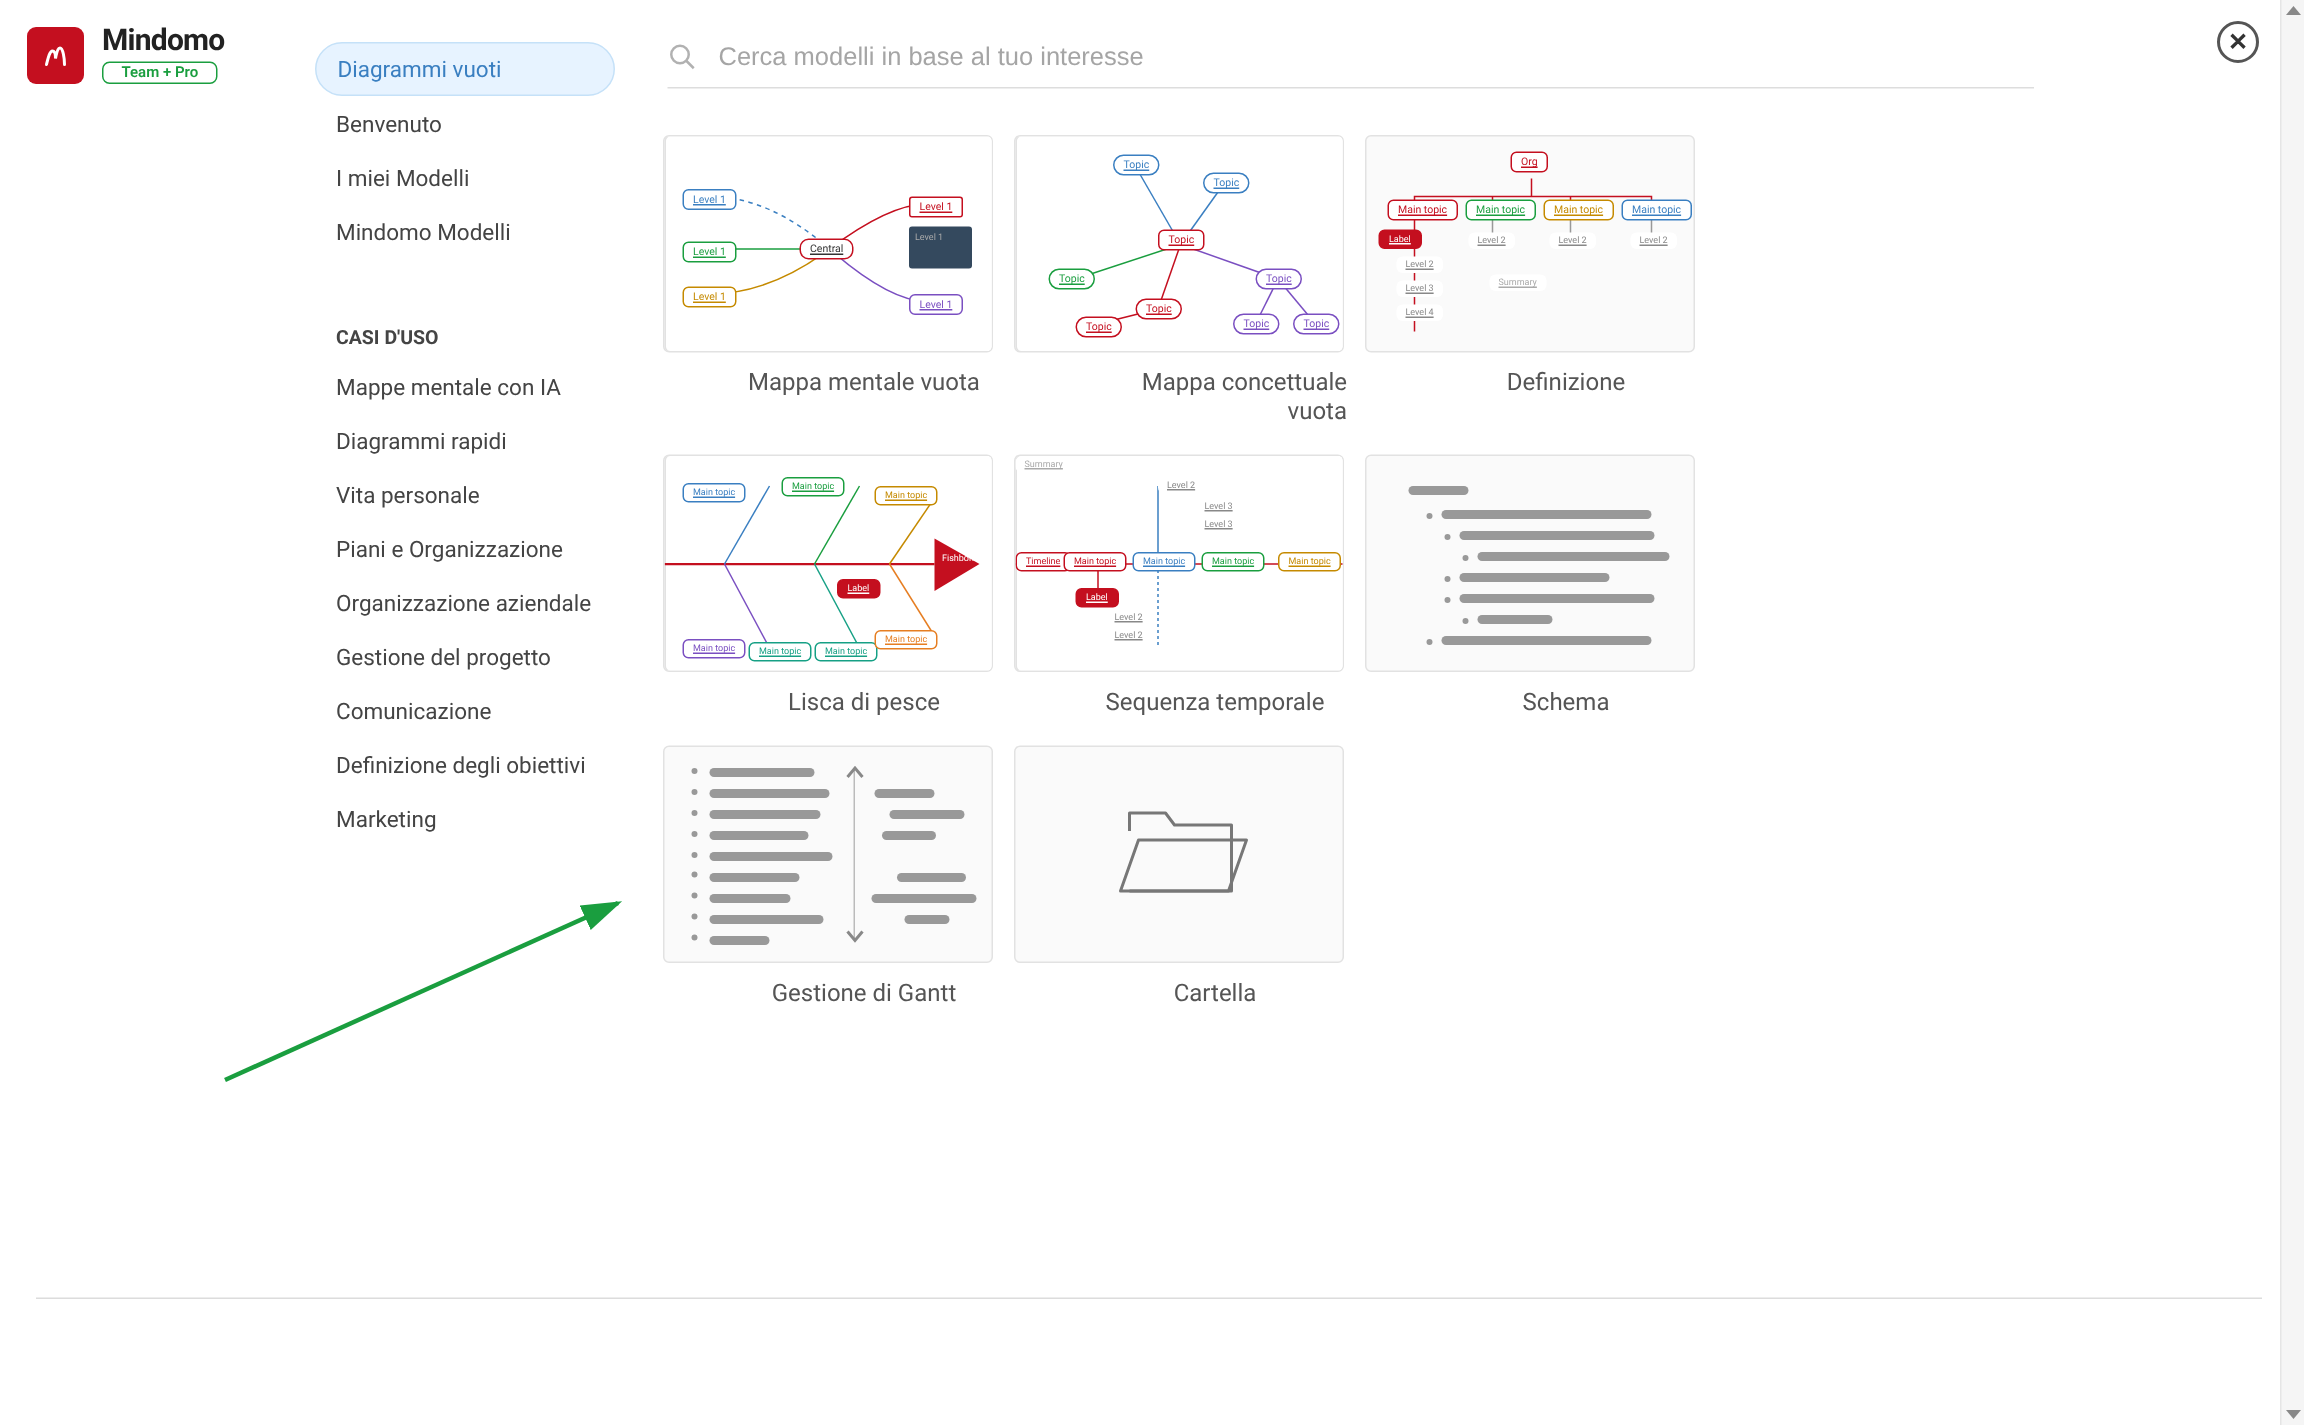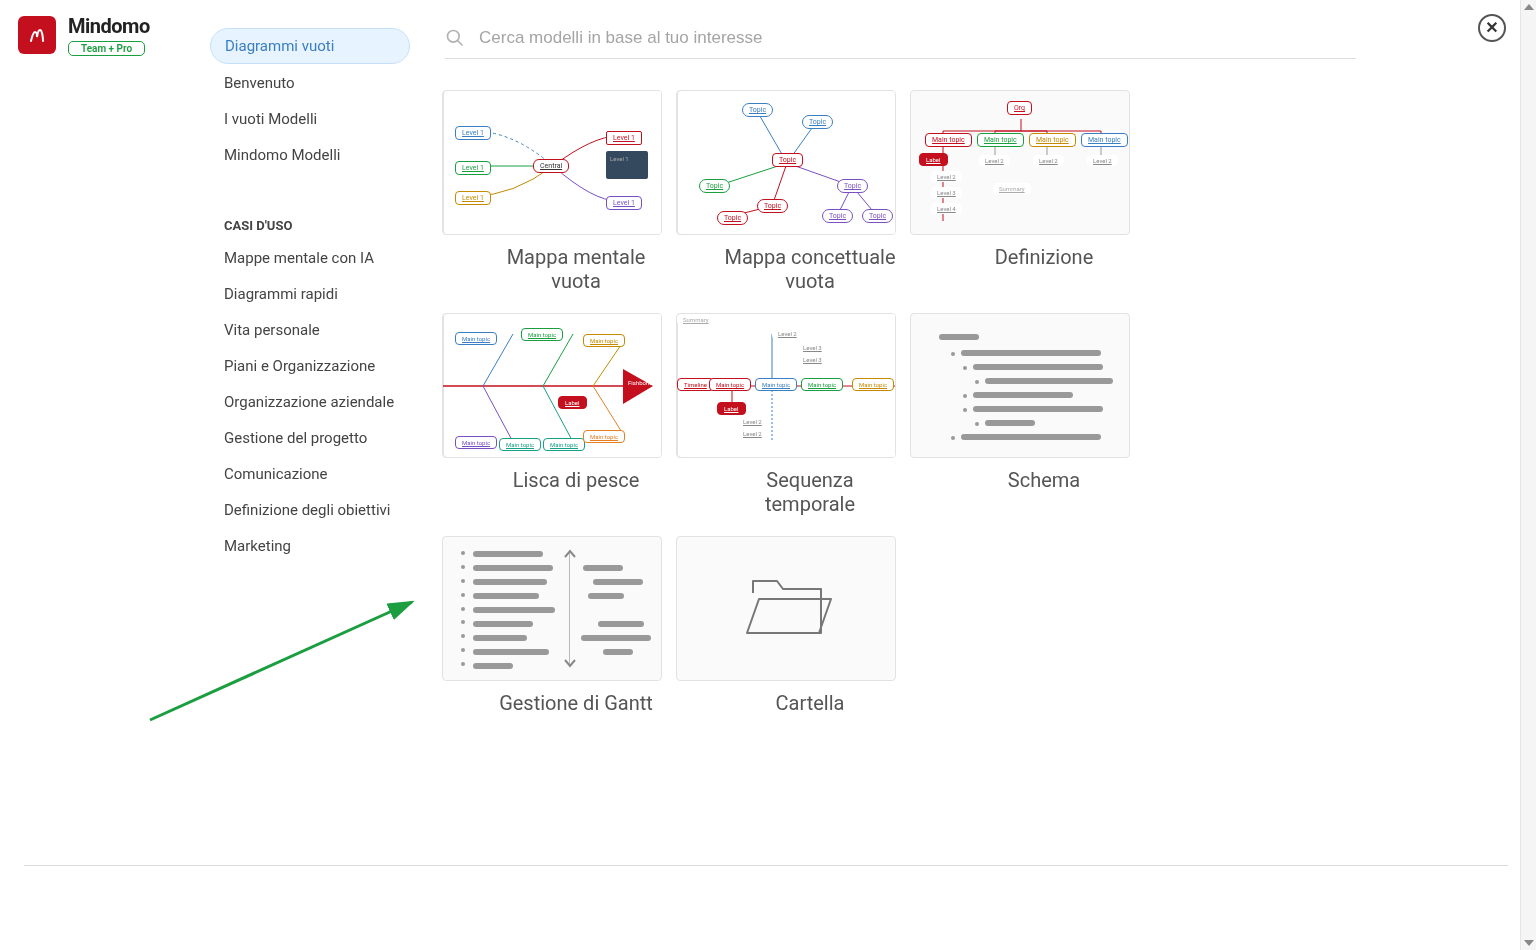--- a/index.html
+++ b/index.html
@@ -28,21 +28,21 @@
       border-right: 5px solid transparent;
       margin: 4px 0;
     }
     .scroll-arrow.up { border-bottom: 6px solid #888; }
     .scroll-arrow.down { border-top: 6px solid #888; }
 
     .header {
       position: absolute;
       top: 14px; left: 18px;
       display: flex;
-      align-items: center;
+      align-items: flex-end;
     }
     .logo-square {
       width: 38px; height: 38px;
       background: #c40f1f;
       border-radius: 6px;
       display: flex;
       align-items: center;
       justify-content: center;
       margin-right: 12px;
     }
@@ -159,23 +159,23 @@
       border:1px solid #e2e2e2;
       border-radius:4px;
       background:#fff;
       top:-1px; bottom:-1px;
       width:100%;
       z-index:-1;
     }
     .thumb.stacked { z-index:1; }
     .card-label {
       margin-top: 10px;
-      font-size: 20px;
+      font-size: 16px;
       color: #555;
-      text-align: center;
+      text-align: right;
       margin-left: 48px;
     }
 
     
     .node {
       position:absolute;
       font-size:7px;
       padding:2px 6px;
       border:1px solid;
       border-radius:4px;
@@ -218,21 +218,21 @@
   </div>
 </div>
 
 <div class="close-btn">
   <span>✕</span>
 </div>
 
 <div class="sidebar">
   <span class="sidebar-item active">Diagrammi vuoti</span>
   <span class="sidebar-item">Benvenuto</span>
-  <span class="sidebar-item">I vuoti Modelli</span>
+  <span class="sidebar-item">I miei Modelli</span>
   <span class="sidebar-item">Mindomo Modelli</span>
 
   <span class="sidebar-section-title">CASI D'USO</span>
 
   <span class="sidebar-item">Mappe mentale con IA</span>
   <span class="sidebar-item">Diagrammi rapidi</span>
   <span class="sidebar-item">Vita personale</span>
   <span class="sidebar-item">Piani e Organizzazione</span>
   <span class="sidebar-item">Organizzazione aziendale</span>
   <span class="sidebar-item">Gestione del progetto</span>

